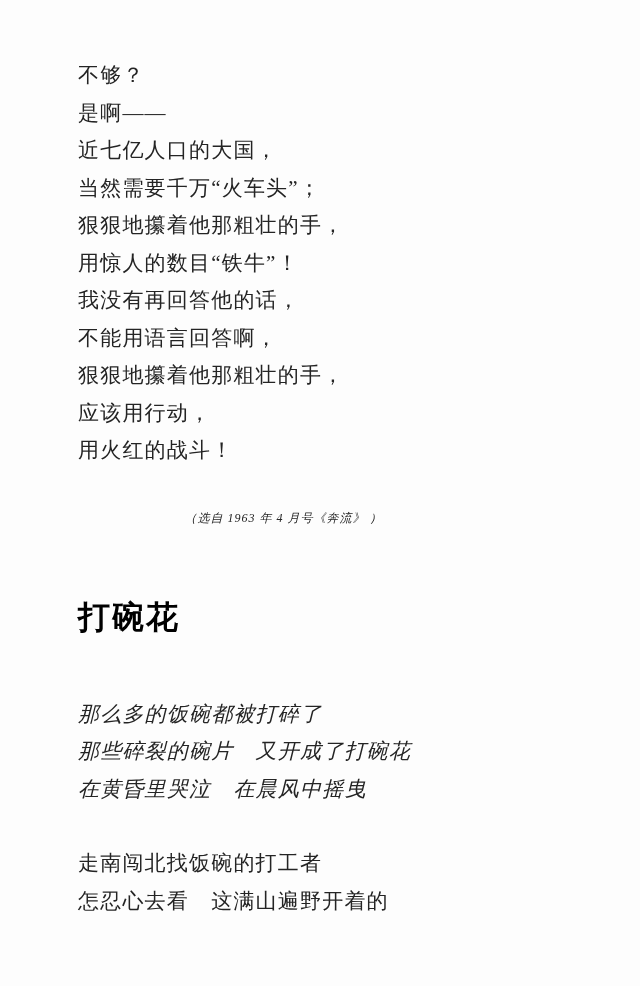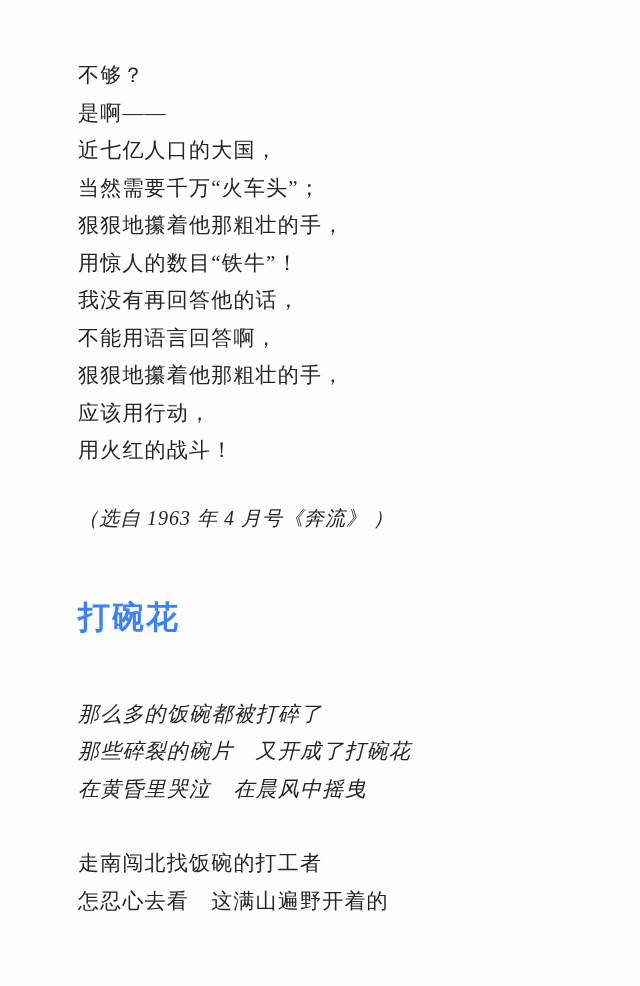--- a/index.html
+++ b/index.html
@@ -20,34 +20,34 @@
   }
   .poem-line {
     margin: 0;
     font-size: 21px;
     line-height: 37.5px;
     letter-spacing: 1.2px;
     white-space: pre;
   }
   .attribution {
     margin: 33px 0 0 0;
-    font-size: 20px;
+    font-size: 12px;
     line-height: 30px;
     letter-spacing: 1px;
-    text-align: left;
+    text-align: center;
     font-style: italic;
     white-space: pre;
   }
   .poem-title {
     margin: 62px 0 0 0;
     font-size: 32px;
     line-height: 44px;
     font-weight: bold;
     letter-spacing: 2px;
-    color: #3b82f6;
+    color: #000000;
   }
   .stanza { padding: 0; }
   .stanza-1 { margin-top: 57px; font-style: italic; }
   .stanza-2 { margin-top: 37px; }
 </style>
 </head>
 <body>
 
 <div class="page">
 

